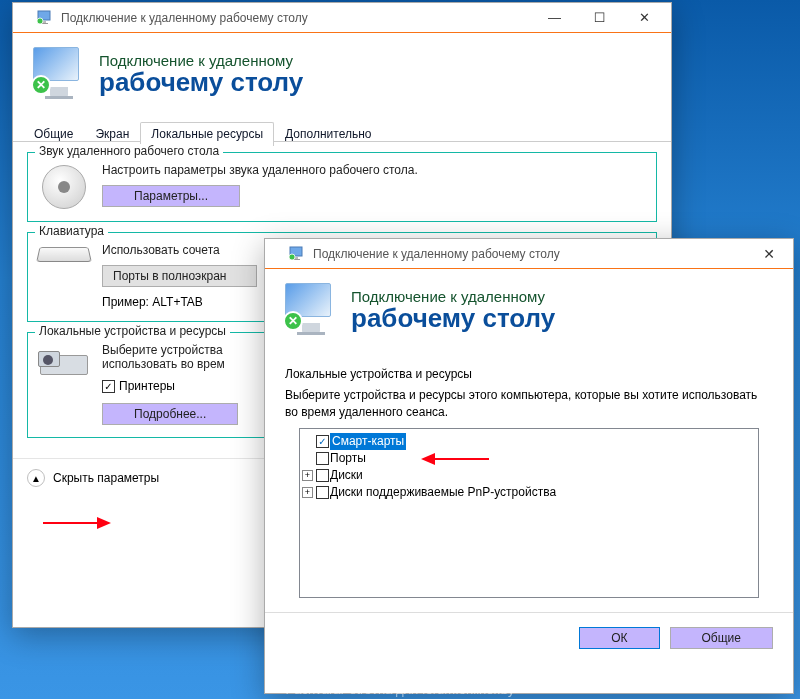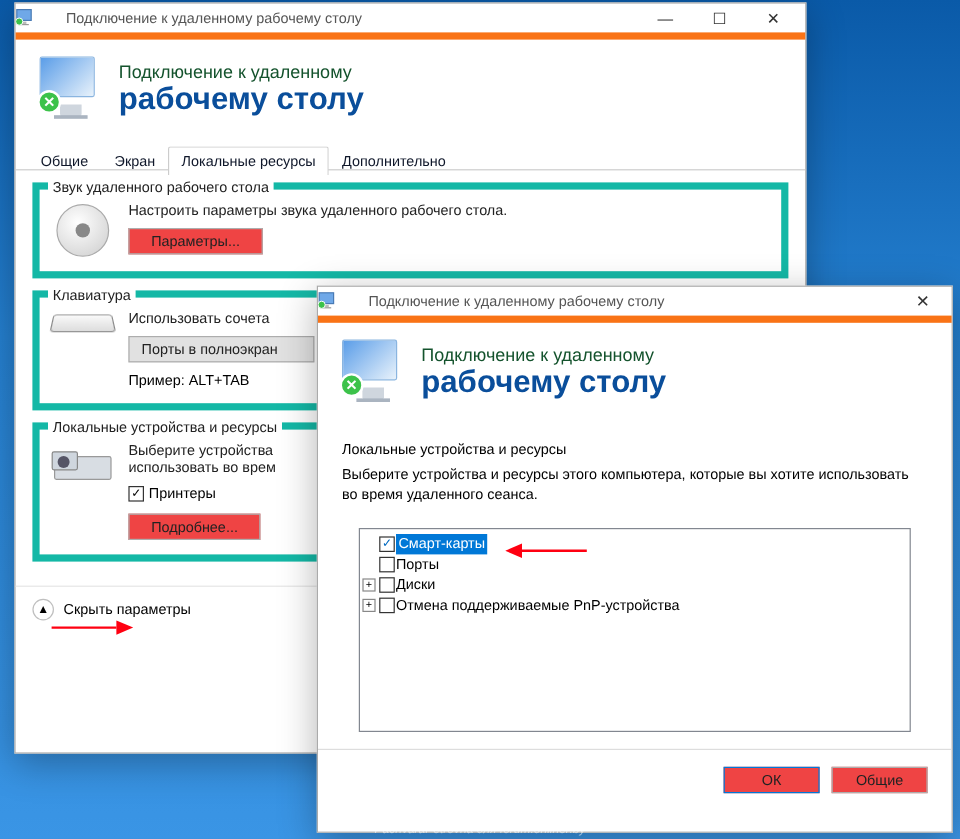--- a/index.html
+++ b/index.html
@@ -1,21 +1,21 @@
 <!DOCTYPE html>
 <html><head>
 <meta charset="utf-8">
 <style>
 * { box-sizing: border-box; margin: 0; padding: 0; font-family: "Segoe UI", Tahoma, sans-serif; }
 body { background: #1a6bb8; width: 800px; height: 699px; position: relative; overflow: hidden; }
 .desktop-bg { position: absolute; inset: 0; background: linear-gradient(180deg, #0a5aa8 0%, #2580d0 40%, #3a95e5 100%); }
 
 
 .win { position: absolute; background: #fff; border: 1px solid #aaa; box-shadow: 0 8px 30px rgba(0,0,0,0.3); }
-.titlebar { height: 30px; display: flex; align-items: center; padding: 0 4px 0 0; border-bottom: 6px solid #f97316; gap: 18px; }
+.titlebar { height: 30px; display: flex; align-items: center; padding: 0 4px 0 24px; border-bottom: 1px solid #f97316; }
 .titlebar .app-icon { width: 16px; height: 16px; margin-right: 8px; display: flex; align-items: center; justify-content: center; }
 .titlebar .title { font-size: 12px; color: #555; flex: 1; }
 .titlebar .btns { display: flex; }
 .titlebar .btn { width: 45px; height: 28px; display: flex; align-items: center; justify-content: center; font-size: 13px; color: #333; }
 .titlebar .btn.close-only { width: 40px; font-size: 14px; font-weight: 300; }
 
 
 .banner { padding: 14px 20px 18px 20px; display: flex; align-items: center; gap: 14px; }
 .banner .monitor-icon { width: 52px; height: 52px; position: relative; }
 .banner .monitor-icon .screen { width: 46px; height: 34px; background: linear-gradient(135deg, #5a9de8, #e8f2fb); border: 1px solid #8ab5e0; border-radius: 2px; position: relative; }
@@ -25,62 +25,62 @@
 .banner .text .line1 { color: #14532d; font-size: 15px; font-weight: 400; }
 .banner .text .line2 { color: #0a4e9b; font-size: 26px; font-weight: 700; line-height: 1; }
 
 
 .tabs { display: flex; padding: 0 10px; border-bottom: 1px solid #ccc; position: relative; }
 .tab { padding: 4px 10px 5px; font-size: 12px; color: #0f172a; border: 1px solid transparent; border-bottom: none; position: relative; top: 5px; }
 .tab.active { background: #fff; border-color: #ccc; border-radius: 2px 2px 0 0; }
 
 
 .content { padding: 10px 14px; }
-.group { border: 6px solid #14b8a6; margin-bottom: 10px; padding: 10px 10px 12px 10px; position: relative; }
+.group { border: 1px solid #14b8a6; margin-bottom: 10px; padding: 10px 10px 12px 10px; position: relative; }
 .group .legend { position: absolute; top: -9px; left: 7px; background: #fff; padding: 0 4px; font-size: 12px; color: #222; }
 .row { display: flex; align-items: flex-start; gap: 12px; }
 .row .icon-col { width: 52px; flex-shrink: 0; display: flex; justify-content: center; padding-top: 2px; }
 .row .body-col { flex: 1; }
 .desc { font-size: 12px; color: #222; margin-bottom: 8px; }
-.btn-std { border: 1px solid #adadad; background: #ef4444; padding: 3px 18px; font-size: 12px; color: #222; min-width: 100px; display: inline-block; text-align: center; }
+.btn-std { border: 1px solid #adadad; background: #c4b5fd; padding: 3px 31px; font-size: 12px; color: #222; min-width: 100px; display: inline-block; text-align: center; }
 .dropdown-look { border: 1px solid #adadad; background: #e1e1e1; padding: 3px 10px; font-size: 12px; color: #222; width: 155px; display: flex; justify-content: space-between; align-items: center; }
 .example { font-size: 12px; margin-top: 8px; }
 .chk { display: flex; align-items: center; gap: 4px; font-size: 12px; margin-top: 2px; }
 .chk .box { width: 13px; height: 13px; border: 1px solid #333; display: flex; align-items: center; justify-content: center; font-size: 10px; }
 
 .footer { padding: 10px 14px; border-top: 1px solid #e5e5e5; display: flex; align-items: center; gap: 8px; }
 .footer .chev { width: 18px; height: 18px; border: 1px solid #bfbfbf; border-radius: 50%; display: flex; align-items: center; justify-content: center; font-size: 10px; }
 
 
 .icon-speaker { width: 44px; height: 44px; border: 1px solid #aaa; border-radius: 50%; background: radial-gradient(circle at 40% 35%, #fff, #ccc); position: relative; display: flex; align-items: center; justify-content: center; }
 .icon-speaker::after { content: ""; width: 12px; height: 12px; background: #888; border-radius: 50%; }
 .icon-keyboard { width: 52px; height: 18px; background: linear-gradient(#fafafa, #ddd); border: 1px solid #888; border-radius: 3px; transform: perspective(80px) rotateX(35deg); }
 .icon-printer { width: 48px; height: 30px; position: relative; }
 .icon-printer .body { width: 48px; height: 20px; background: #d8dde3; border: 1px solid #999; border-radius: 2px; position: absolute; bottom: 0; }
 .icon-printer .cam { position: absolute; left: -2px; top: 6px; width: 22px; height: 16px; background: #cfd6de; border: 1px solid #888; border-radius: 2px; }
 .icon-printer .lens { position: absolute; left: 3px; top: 10px; width: 10px; height: 10px; background: #556; border-radius: 50%; }
 
 
 .subcontent { padding: 14px 20px; }
-.sub-desc { font-size: 12px; margin-bottom: 18px; line-height: 1.45; }
+.sub-desc { font-size: 12px; margin-bottom: 6px; line-height: 1.45; }
 .tree { border: 1px solid #828790; height: 170px; padding: 4px 2px; font-size: 12px; overflow: auto; background: #fff; }
 .tree-item { display: flex; align-items: center; gap: 0px; padding-left: 14px; line-height: 17px; }
 .tree-item.has-exp { padding-left: 0; }
 .exp { width: 11px; height: 11px; border: 1px solid #888; display: inline-flex; align-items: center; justify-content: center; font-size: 9px; margin-right: 3px; line-height: 1; }
 .tree-chk { width: 13px; height: 13px; border: 1px solid #333; margin-right: 1px; display: inline-flex; align-items: center; justify-content: center; font-size: 10px; color: #0069c0; flex-shrink: 0; }
 .tree-item.sel .lbl { background: #0078d7; color: #fff; padding: 0 2px; }
 .sub-footer { padding: 14px 20px; display: flex; justify-content: flex-end; gap: 10px; border-top: 1px solid #ddd; }
 .sub-footer .btn-std { min-width: 80px; }
 .sub-footer .btn-std.ok { border-color: #0078d7; }
 
 
 .arrow { position: absolute; color: #ff0011; font-size: 28px; pointer-events: none; z-index: 200; }
 .arrow svg { display: block; }
 
-.watermark { position: absolute; bottom: 2px; left: 50%; transform: translateX(-50%); color: rgba(255,255,255,0.55); font-size: 10px; font-style: italic; z-index: 500; font-family: Tahoma, sans-serif; }
+.watermark { position: absolute; bottom: 2px; left: 50%; transform: translateX(-50%); color: rgba(255,255,255,0.55); font-size: 13px; z-index: 500; font-family: Tahoma, sans-serif; }
 </style>
 </head>
 <body>
 
 <div class="desktop-bg"></div>
 
 <div class="win" style="left:12px; top:2px; width:660px; height:626px;">
   <div class="titlebar">
     <div class="app-icon">
       <svg width="16" height="16" viewBox="0 0 16 16">
@@ -224,21 +224,21 @@
             <span class="lbl">Порты</span>
         </div>
         <div class="tree-item has-exp">
           <span class="exp">+</span>
             <span class="tree-chk"></span>
             <span class="lbl">Диски</span>
         </div>
         <div class="tree-item has-exp">
           <span class="exp">+</span>
             <span class="tree-chk"></span>
-            <span class="lbl">Отмена поддерживаемые PnP-устройства</span>
+            <span class="lbl">Диски поддерживаемые PnP-устройства</span>
         </div>
       </div>
     </div>
   </div>
 
   <div class="sub-footer">
     <div class="btn-std ok">ОК</div>
     <div class="btn-std">Общие</div>
   </div>
 </div>

